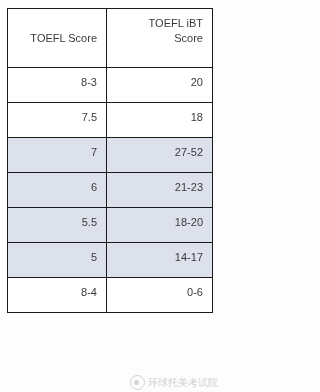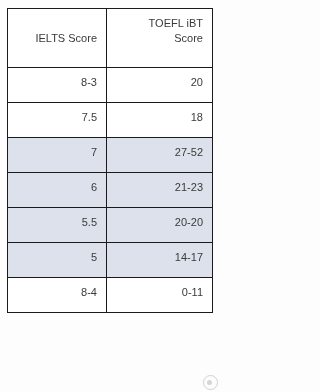--- a/index.html
+++ b/index.html
@@ -108,21 +108,21 @@
 
 <div id="score-table-wrap">
   <table class="score-table">
     <colgroup>
       <col class="col-ielts">
       <col class="col-toefl">
     </colgroup>
     <thead>
       <tr>
         <th class="header-ielts">
-          <span>IELTS Score</span>
+          <span>TOEFL Score</span>
         </th>
         <th class="header-toefl">
           <span>TOEFL iBT</span><br>
           <span>Score</span>
         </th>
       </tr>
     </thead>
     <tbody>
       <tr>
         <td>8-3</td>
@@ -135,29 +135,30 @@
       <tr class="shaded">
         <td>7</td>
         <td>27-52</td>
       </tr>
       <tr class="shaded">
         <td>6</td>
         <td>21-23</td>
       </tr>
       <tr class="shaded">
         <td>5.5</td>
-        <td>20-20</td>
+        <td>18-20</td>
       </tr>
       <tr class="shaded">
         <td>5</td>
         <td>14-17</td>
       </tr>
       <tr>
         <td>8-4</td>
-        <td>0-11</td>
+        <td>0-6</td>
       </tr>
     </tbody>
   </table>
 </div>
 
 <div class="wm">
   <div class="wm-mark"></div>
+  <div class="wm-text">环球托美考试院</div>
 </div>
 
 </body></html>

